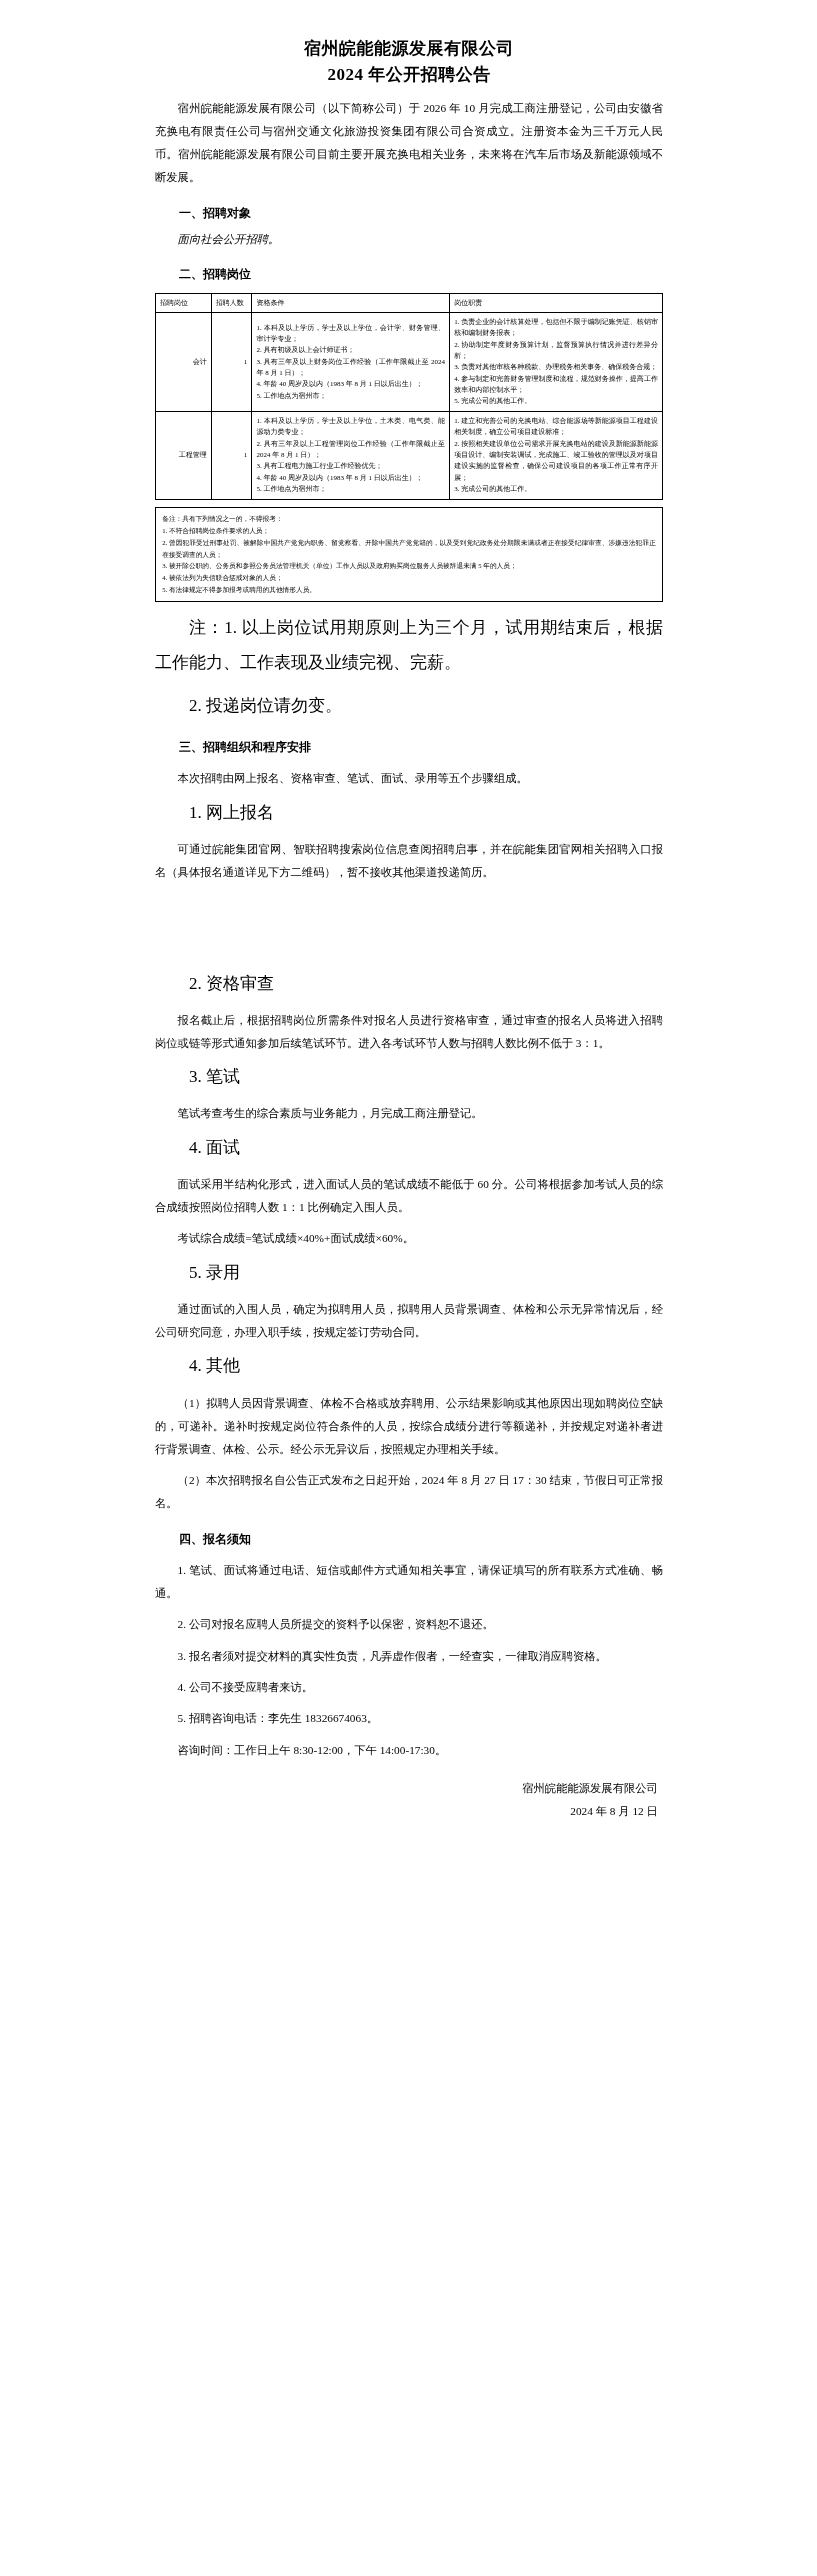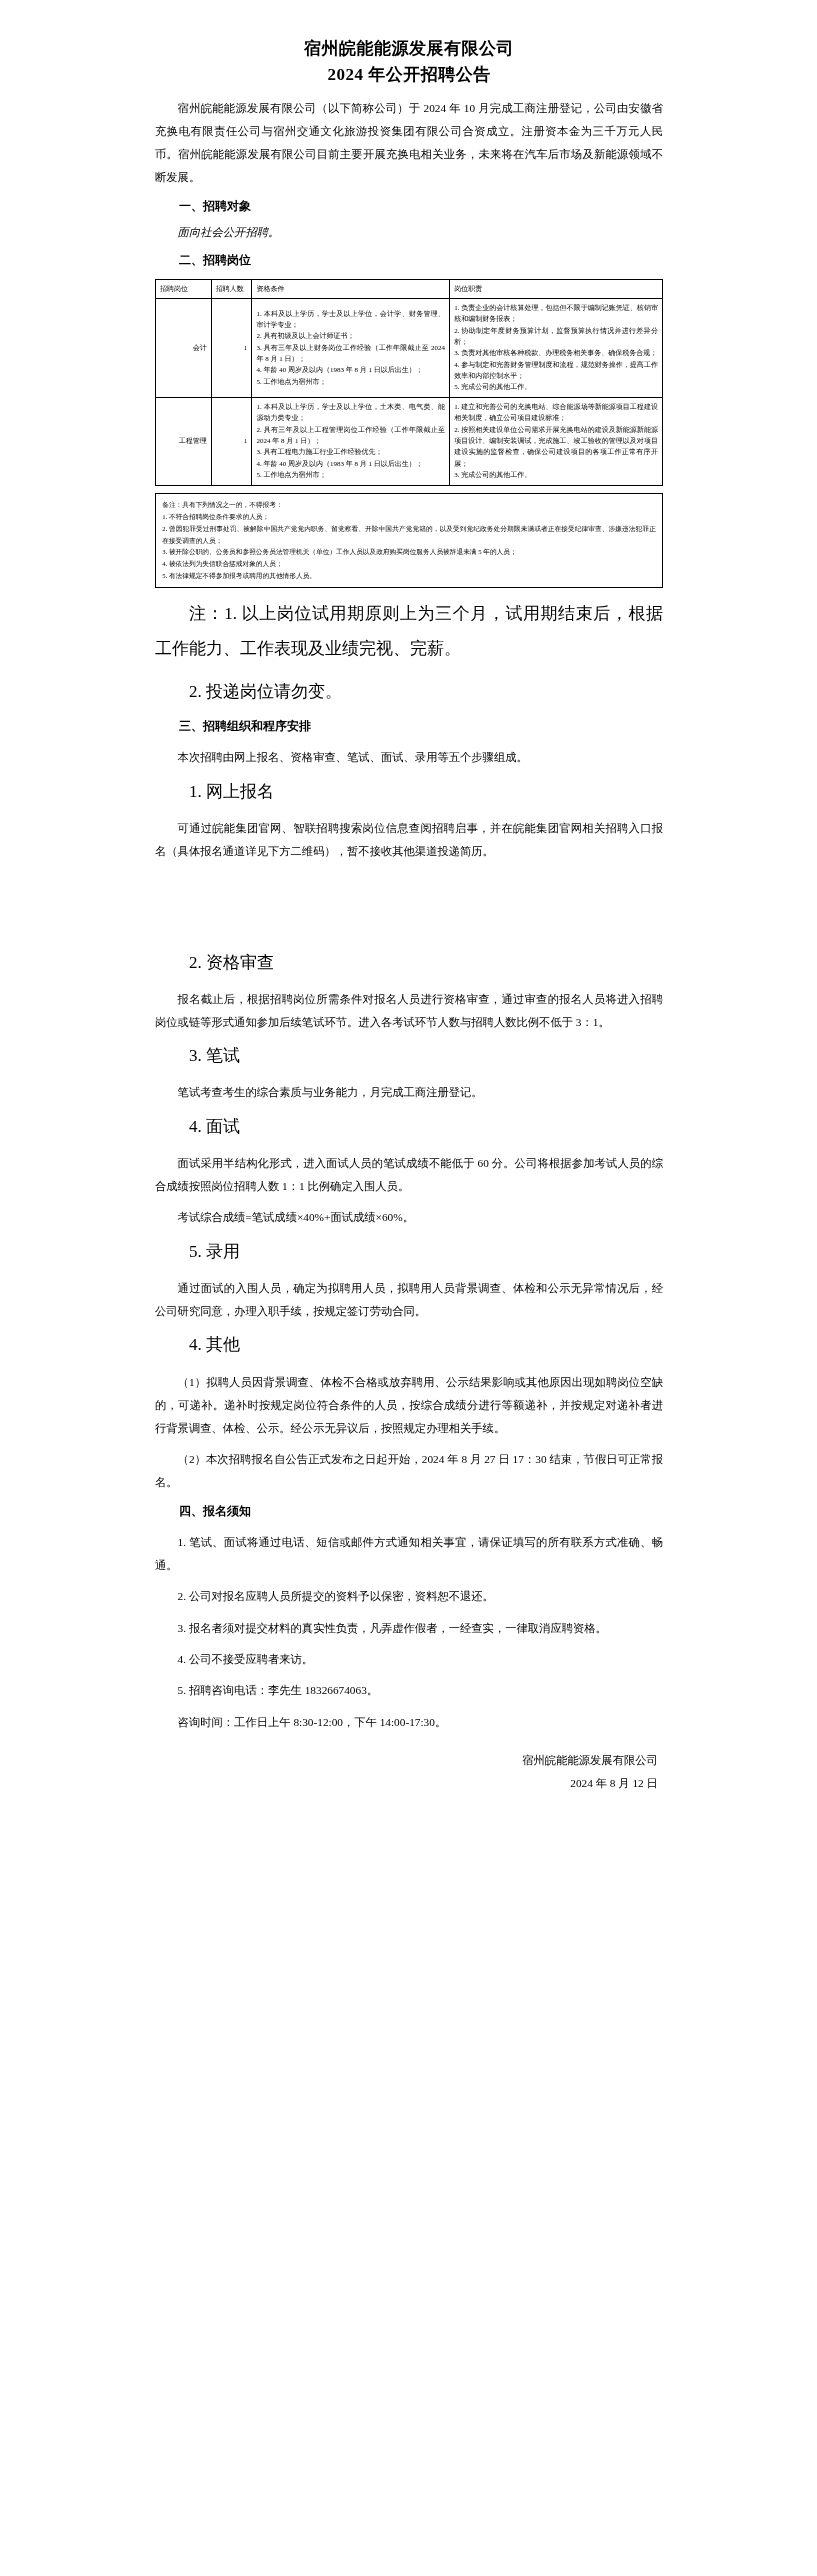--- a/index.html
+++ b/index.html
@@ -37,21 +37,21 @@
     text-align: justify;
     text-justify: inter-ideograph;
     text-indent: 2em;
     margin: 8.2px 0 0 0;
   }
   .section-h {
     font-size: 12px;
     font-weight: bold;
     line-height: 2.0;
     text-indent: 2em;
-    margin: 4px 0 1px 0;
+    margin: 11px 0 1px 0;
   }
   .sub-h {
     font-size: 17px;
     line-height: 2.0;
     text-indent: 2em;
     margin: 5.2px 0 0 0;
   }
   .plain {
     font-size: 11.3px;
     line-height: 2.05;
@@ -134,21 +134,21 @@
 </head>
 <body>
 
 <div class="page">
 
   <div class="doc-title">
     <span>宿州皖能能源发展有限公司</span>
     <span class="line2">2024 年公开招聘公告</span>
   </div>
 
-  <p class="para">宿州皖能能源发展有限公司（以下简称公司）于 2024 年 10 月完成工商注册登记，公司由安徽省充换电有限责任公司与宿州交通文化旅游投资集团有限公司合资成立。注册资本金为三千万元人民币。宿州皖能能源发展有限公司目前主要开展充换电相关业务，未来将在汽车后市场及新能源领域不断发展。</p>
+  <p class="para">宿州皖能能源发展有限公司（以下简称公司）于 2026 年 10 月完成工商注册登记，公司由安徽省充换电有限责任公司与宿州交通文化旅游投资集团有限公司合资成立。注册资本金为三千万元人民币。宿州皖能能源发展有限公司目前主要开展充换电相关业务，未来将在汽车后市场及新能源领域不断发展。</p>
 
   <div class="section-h">一、招聘对象</div>
   <div class="plain">面向社会公开招聘。</div>
 
   <div class="section-h">二、招聘岗位</div>
 
   <table class="jobs">
     <colgroup>
       <col class="c1">
         <col class="c2">

